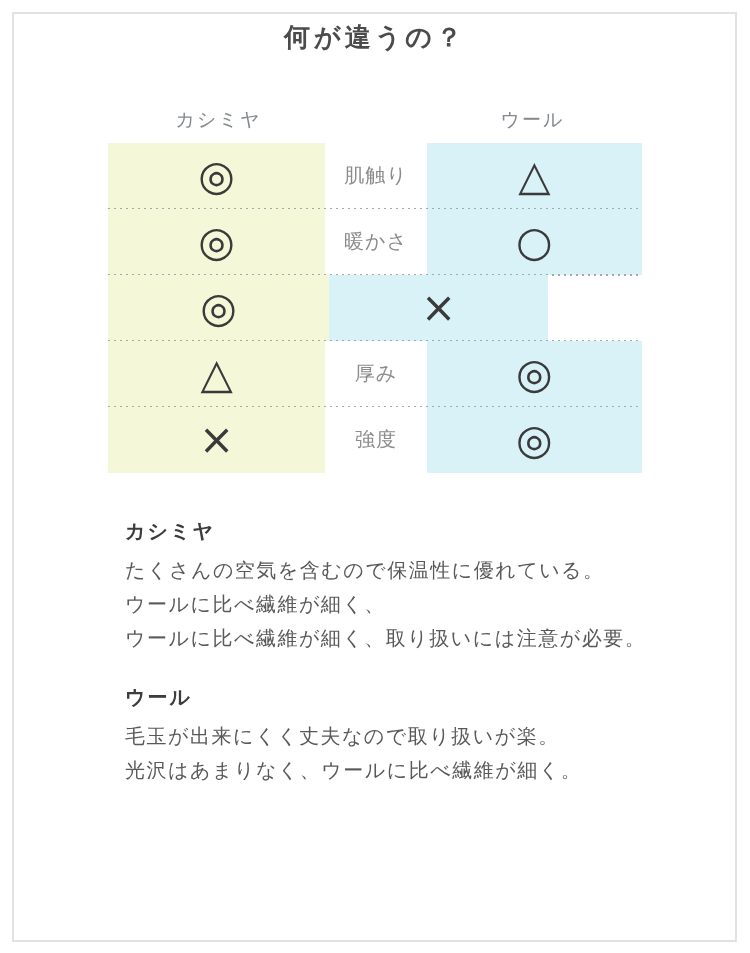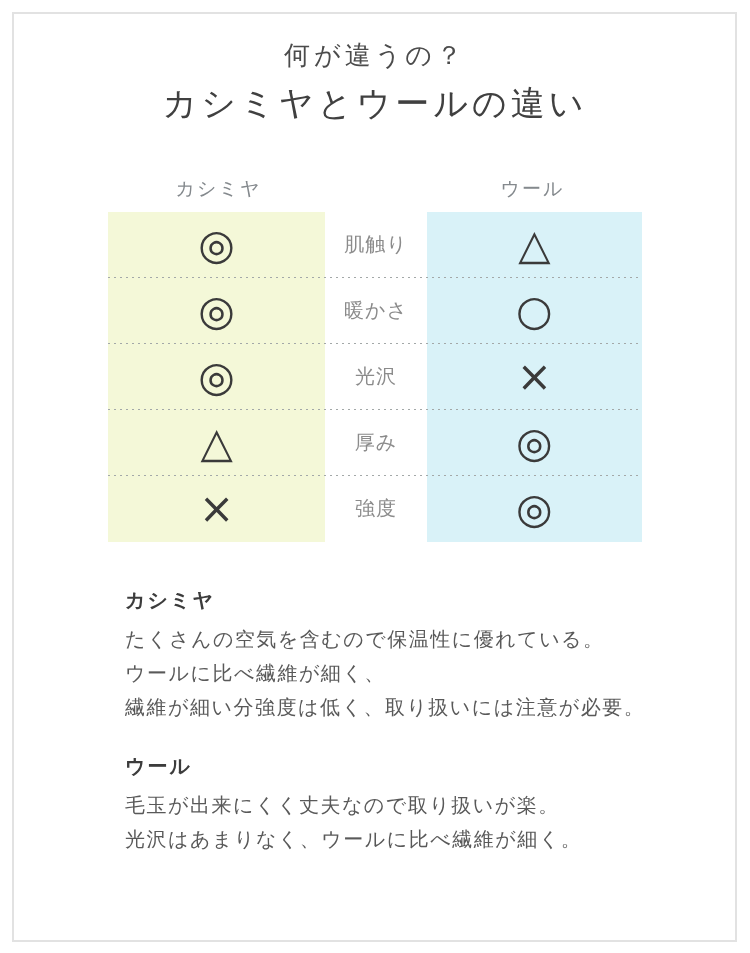--- a/index.html
+++ b/index.html
@@ -9,21 +9,21 @@
     background:#ffffff;
     font-family:"Liberation Sans","DejaVu Sans",sans-serif;
     overflow:hidden;
   }
   .frame{
     position:absolute;top:12px;left:12px;right:13px;bottom:11px;
     border:2px solid #e2e2e2;
     pointer-events:none;
   }
   
-  .titles{padding-top:42px;text-align:center;}
+  .titles{padding-top:24px;text-align:center;font-weight:bold;}
   .title-sub{
     font-family:"Liberation Serif","DejaVu Serif",serif;
     font-size:26px;line-height:1.1;color:#4b4b4b;letter-spacing:4px;
   }
   .title-main{
     font-family:"Liberation Serif","DejaVu Serif",serif;
     font-size:34px;line-height:1.1;color:#404040;letter-spacing:4px;
     margin-top:14px;
   }
   
@@ -62,21 +62,20 @@
   }
 </style>
 </head>
 <body>
 
 <div class="page">
   <div class="frame"></div>
 
   <div class="titles">
     <div class="title-sub">何が違うの？</div>
-    <div class="title-main">カシミヤとウールの違い</div>
   </div>
 
   <div class="col-headers">
     <div class="h-left">カシミヤ</div>
     <div class="h-mid"></div>
     <div class="h-right">ウール</div>
   </div>
 
   <div class="ctable">
     <div class="crow">
@@ -94,21 +93,20 @@
       </div>
       <div class="cell mid">暖かさ</div>
       <div class="cell wool">
         <span class="symbol">○</span>
       </div>
     </div>
     <div class="crow">
       <div class="cell cashmere">
         <span class="symbol">◎</span>
       </div>
-      <div class="cell mid">光沢</div>
       <div class="cell wool">
         <span class="symbol">×</span>
       </div>
     </div>
     <div class="crow">
       <div class="cell cashmere">
         <span class="symbol">△</span>
       </div>
       <div class="cell mid">厚み</div>
       <div class="cell wool">
@@ -125,21 +123,21 @@
       </div>
     </div>
   </div>
 
   <div class="sections">
     <div class="section">
       <div class="sec-heading">カシミヤ</div>
       <div class="sec-body">
         <div class="sec-line">たくさんの空気を含むので保温性に優れている。</div>
         <div class="sec-line">ウールに比べ繊維が細く、</div>
-        <div class="sec-line">繊維が細い分強度は低く、取り扱いには注意が必要。</div>
+        <div class="sec-line">ウールに比べ繊維が細く、取り扱いには注意が必要。</div>
       </div>
     </div>
     <div class="section">
       <div class="sec-heading">ウール</div>
       <div class="sec-body">
         <div class="sec-line">毛玉が出来にくく丈夫なので取り扱いが楽。</div>
         <div class="sec-line">光沢はあまりなく、ウールに比べ繊維が細く。</div>
       </div>
     </div>
   </div>

